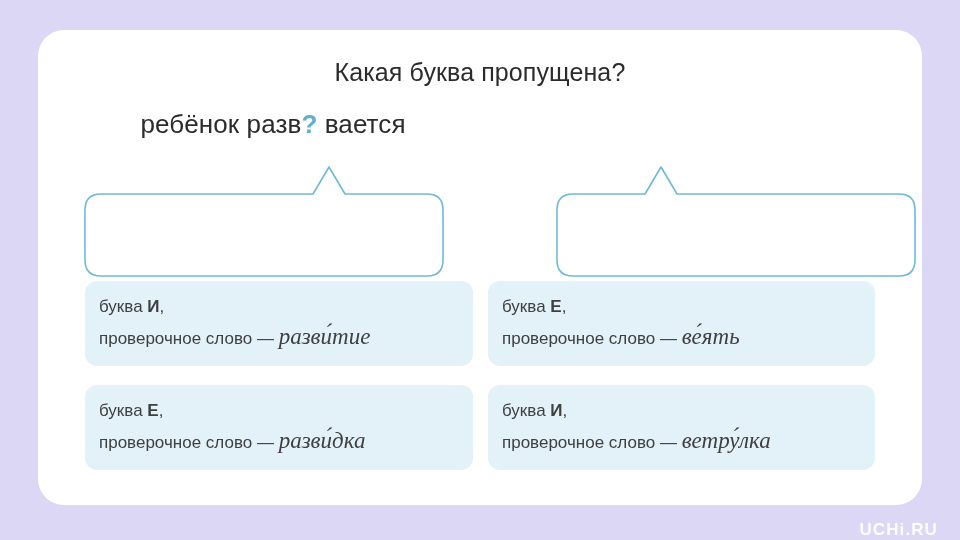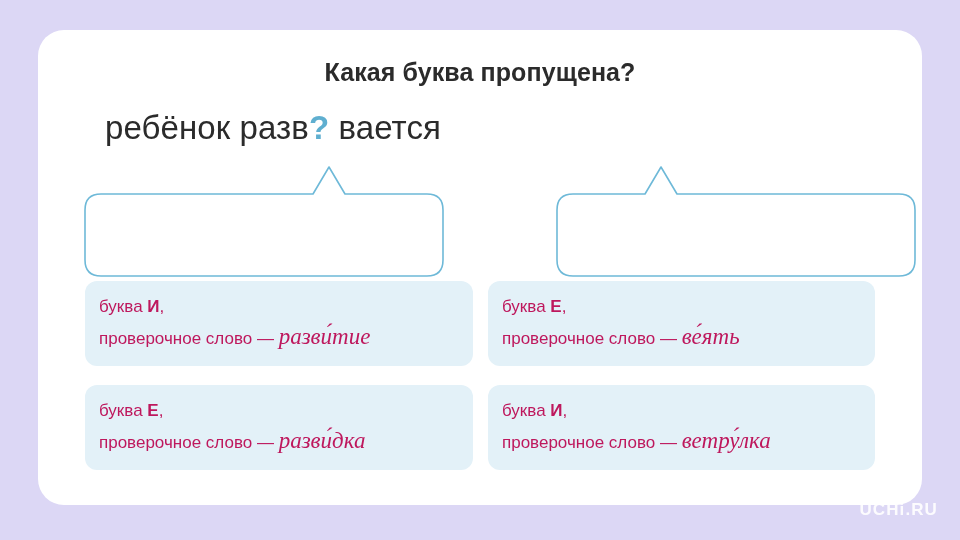--- a/index.html
+++ b/index.html
@@ -32,30 +32,30 @@
   }
 
   
   #title {
     position: absolute;
     left: 0;
     top: 28px;
     width: 884px;
     text-align: center;
     font-size: 25px;
-    font-weight: bold;
+    font-weight: normal;
     color: #2b2b2b;
     letter-spacing: 0.1px;
   }
 
   
   .phrase {
     position: absolute;
     top: 79px;
-    font-size: 33px;
+    font-size: 26px;
     color: #2b2b2b;
     white-space: nowrap;
     letter-spacing: 0.1px;
   }
   .phrase .qmark {
     color: #5fafd0;
     font-weight: bold;
   }
   #phrase-left  { left: 45px; width: 380px; text-align: center; }
   #phrase-right { left: 480px; width: 395px; text-align: center; }
@@ -71,37 +71,37 @@
   #bubble-right { left: 487px; width: 400px; }
 
   
   .tile {
     position: absolute;
     background: #e3f1f8;
     border-radius: 12px;
     box-sizing: border-box;
     padding: 14px 18px 0 14px;
     font-size: 17px;
-    color: #be185d;
+    color: #404040;
     line-height: 1.45;
   }
   .tile .line { white-space: nowrap; }
   .tile .bold { font-weight: bold; }
   .tile .word { font-style: italic; font-family: "Liberation Serif", serif; font-size: 23px; }
 
   .tile.col-left  { left: 47px;  width: 388px; }
   .tile.col-right { left: 450px; width: 387px; }
   .tile.row-top    { top: 251px; height: 85px; }
   .tile.row-bottom { top: 355px; height: 85px; }
 
   
   #logo {
     position: absolute;
     right: 22px;
-    bottom: 20px;
+    bottom: 0;
     font-size: 17px;
     font-weight: bold;
     letter-spacing: 1.1px;
     color: #ffffff;
     opacity: 0.92;
   }
 </style>
 </head>
 <body>
 

